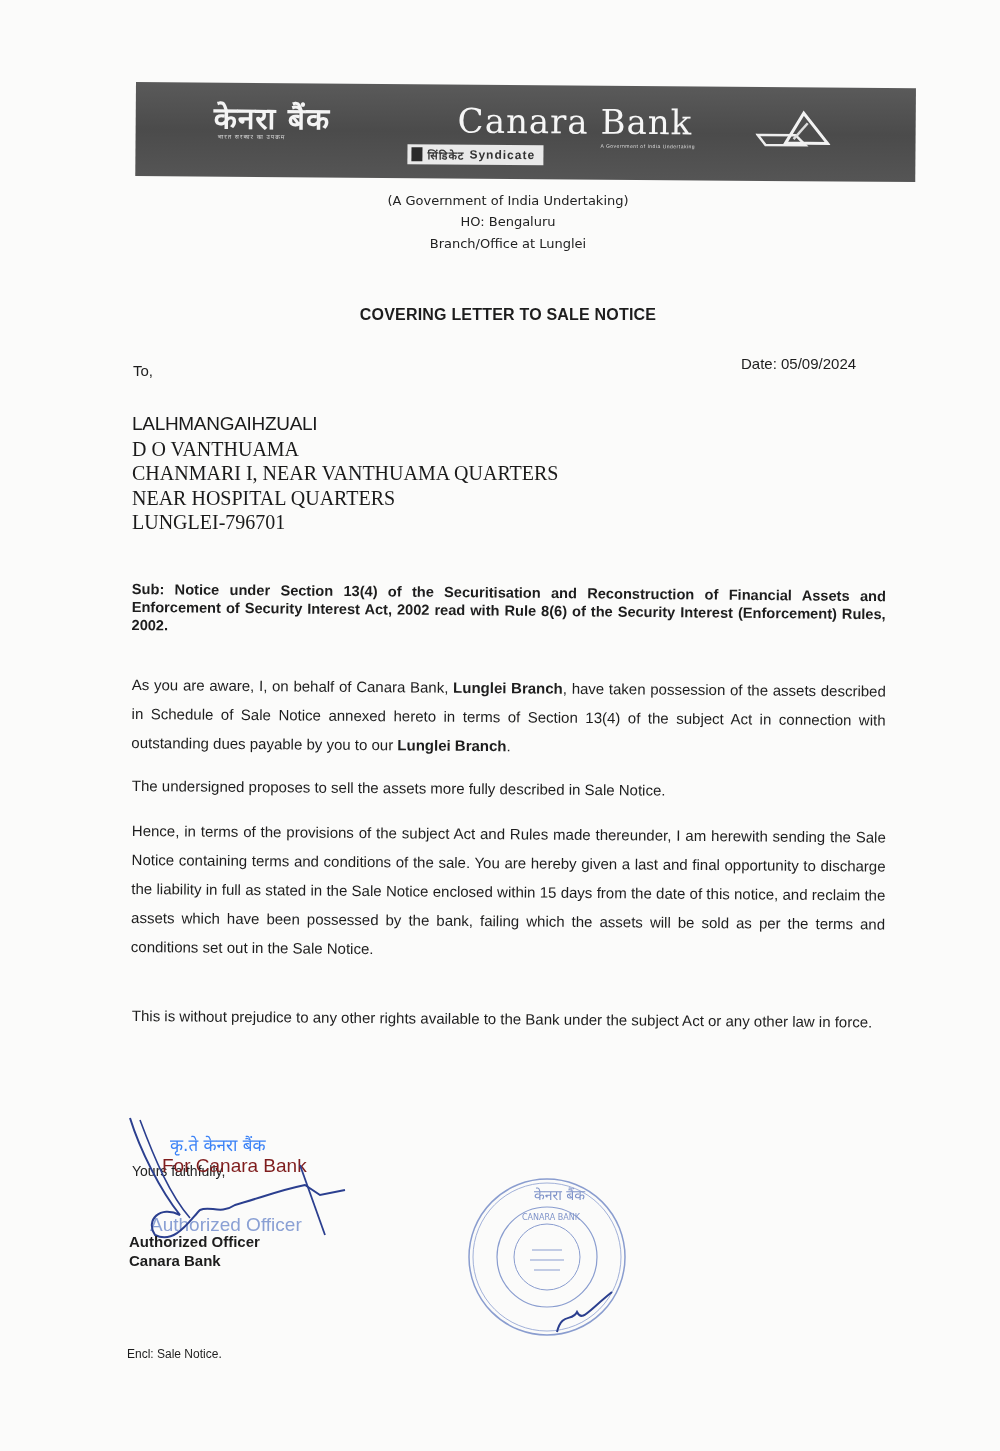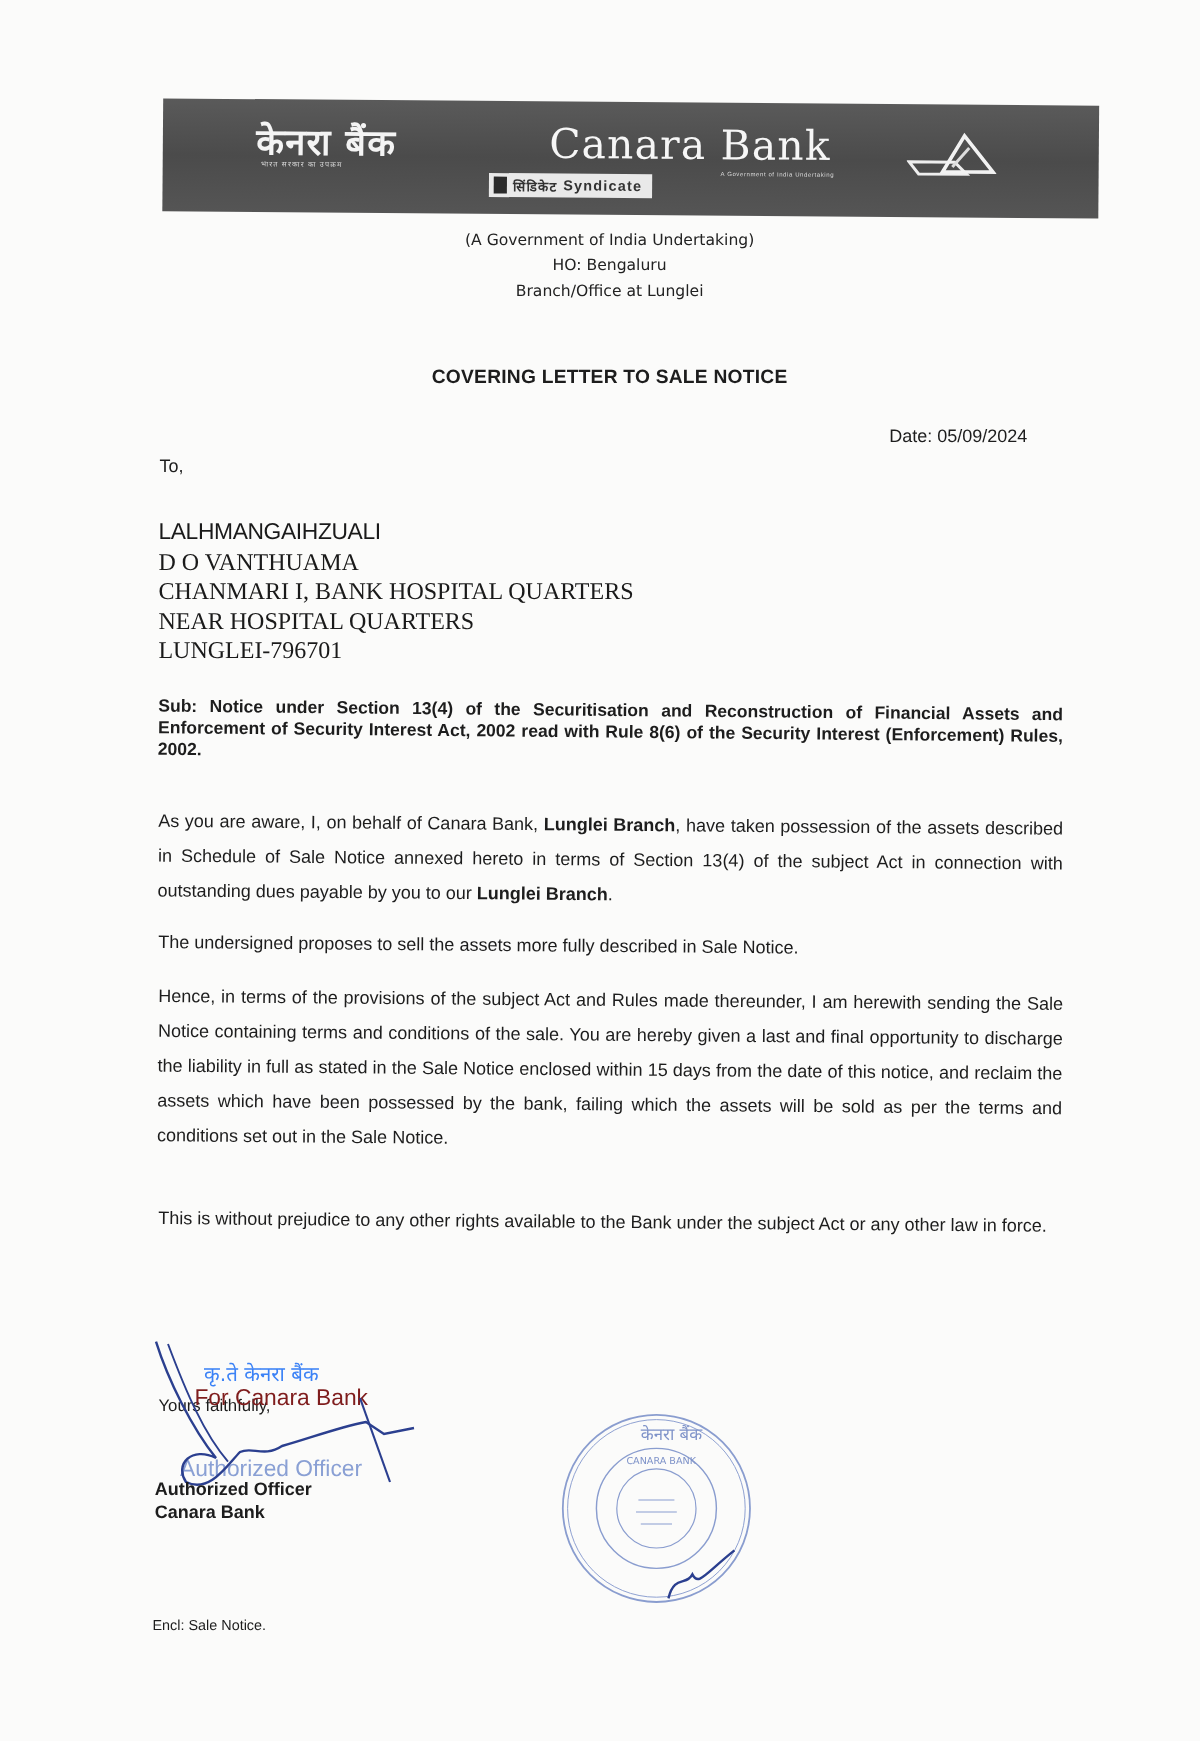--- a/index.html
+++ b/index.html
@@ -45,24 +45,24 @@
 
   .center-text {
     left: 0; width: 1016px; text-align: center; font-size: 13px; color: #222;
     font-family: "DejaVu Sans", sans-serif;
   }
   .title {
     left: 0; width: 1016px; top: 306px; text-align: center;
     font-weight: bold; font-size: 16px; letter-spacing: 0.2px;
   }
   .date { left: 741px; top: 355px; font-size: 15px; }
-  .to { left: 133px; top: 380px; font-size: 15px; text-align: right; }
+  .to { left: 133px; top: 362px; font-size: 15px; text-align: right; }
 
   .address {
-    left: 132px; top: 432px; font-family: "Liberation Serif", serif;
+    left: 132px; top: 412px; font-family: "Liberation Serif", serif;
     font-size: 20px; line-height: 24.5px; color: #1a1a1a;
   }
   .address div { white-space: nowrap; }
   .address .first { font-family: "Liberation Sans", sans-serif; font-size: 19px; letter-spacing: -0.3px; }
 
   .subject {
     left: 132px; top: 580px; width: 754px; font-weight: bold;
     font-size: 14.6px; line-height: 18px; text-align: justify;
     transform: rotate(0.55deg); transform-origin: left top;
   }
@@ -117,21 +117,21 @@
 <div class="abs center-text" style="top:214px">HO: Bengaluru</div>
 <div class="abs center-text" style="top:236px">Branch/Office at Lunglei</div>
 
 <div class="abs title">COVERING LETTER TO SALE NOTICE</div>
 <div class="abs date">Date: 05/09/2024</div>
 <div class="abs to">To,</div>
 
 <div class="abs address">
   <div class="first">LALHMANGAIHZUALI</div>
   <div>D O VANTHUAMA</div>
-  <div>CHANMARI I, BANK HOSPITAL QUARTERS</div>
+  <div>CHANMARI I, NEAR VANTHUAMA QUARTERS</div>
   <div>NEAR HOSPITAL QUARTERS</div>
   <div>LUNGLEI-796701</div>
 </div>
 
 <div class="abs subject">Sub: Notice under Section 13(4) of the Securitisation and Reconstruction of Financial Assets and Enforcement of Security Interest Act, 2002 read with Rule 8(6) of the Security Interest (Enforcement) Rules, 2002.</div>
 
 <div class="abs para p1">
   <span>As you are aware, I, on behalf of Canara Bank, </span><b>Lunglei Branch</b><span>, have taken possession of the assets described in Schedule of Sale Notice annexed hereto in terms of Section 13(4) of the subject Act in connection with outstanding dues payable by you to our </span><b>Lunglei Branch</b><span>.</span>
 </div>
 <div class="abs para p2">The undersigned proposes to sell the assets more fully described in Sale Notice.</div>

